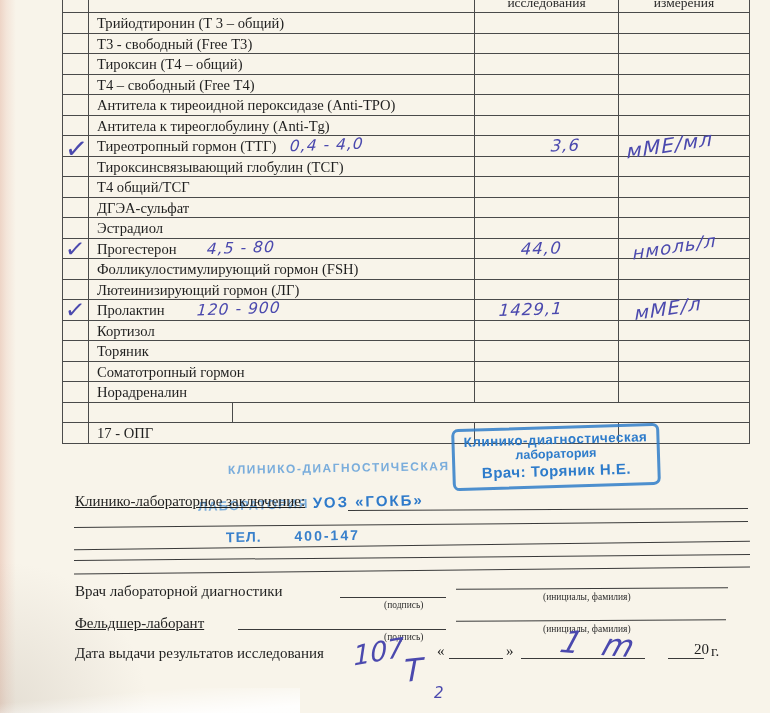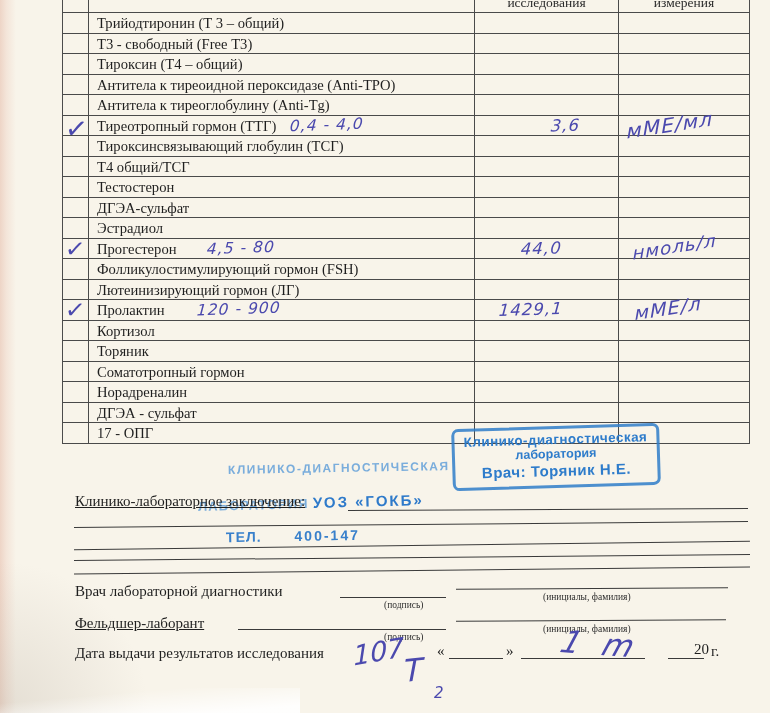--- a/index.html
+++ b/index.html
@@ -92,20 +92,26 @@
         <div class="c-units"></div>
       </div>
       <div class="t-row">
         <div class="c-check"></div>
         <div class="c-name"><span>Тироксин (Т4 – общий)</span></div>
         <div class="c-result"></div>
         <div class="c-units"></div>
       </div>
       <div class="t-row">
         <div class="c-check"></div>
+        <div class="c-name"><span>Т4 – свободный (Free Т4)</span></div>
+        <div class="c-result"></div>
+        <div class="c-units"></div>
+      </div>
+      <div class="t-row">
+        <div class="c-check"></div>
         <div class="c-name"><span>Антитела к тиреоидной пероксидазе (Anti-TPO)</span></div>
         <div class="c-result"></div>
         <div class="c-units"></div>
       </div>
       <div class="t-row">
         <div class="c-check"></div>
         <div class="c-name"><span>Антитела к тиреоглобулину (Anti-Tg)</span></div>
         <div class="c-result"></div>
         <div class="c-units"></div>
       </div>
@@ -128,26 +134,20 @@
         <div class="c-units"></div>
       </div>
       <div class="t-row">
         <div class="c-check"></div>
         <div class="c-name"><span>Т4 общий/ТСГ</span></div>
         <div class="c-result"></div>
         <div class="c-units"></div>
       </div>
       <div class="t-row">
         <div class="c-check"></div>
-        <div class="c-name"><span>Тестостерон</span></div>
-        <div class="c-result"></div>
-        <div class="c-units"></div>
-      </div>
-      <div class="t-row">
-        <div class="c-check"></div>
         <div class="c-name"><span>ДГЭА-сульфат</span></div>
         <div class="c-result"></div>
         <div class="c-units"></div>
       </div>
       <div class="t-row">
         <div class="c-check"></div>
         <div class="c-name"><span>Эстрадиол</span></div>
         <div class="c-result"></div>
         <div class="c-units"></div>
       </div>
@@ -206,21 +206,20 @@
         <div class="c-units"></div>
       </div>
       <div class="t-row">
         <div class="c-check"></div>
         <div class="c-name"><span>Норадреналин</span></div>
         <div class="c-result"></div>
         <div class="c-units"></div>
       </div>
       <div class="t-row">
         <div class="c-check"></div>
-        <div class="c-name"><span>ДГЭА - сульфат</span></div>
         <div class="c-result"></div>
         <div class="c-units"></div>
       </div>
       <div class="t-row">
         <div class="c-check"></div>
         <div class="c-name"><span>17 - ОПГ</span></div>
         <div class="c-result"></div>
         <div class="c-units"></div>
       </div>
     </div>

